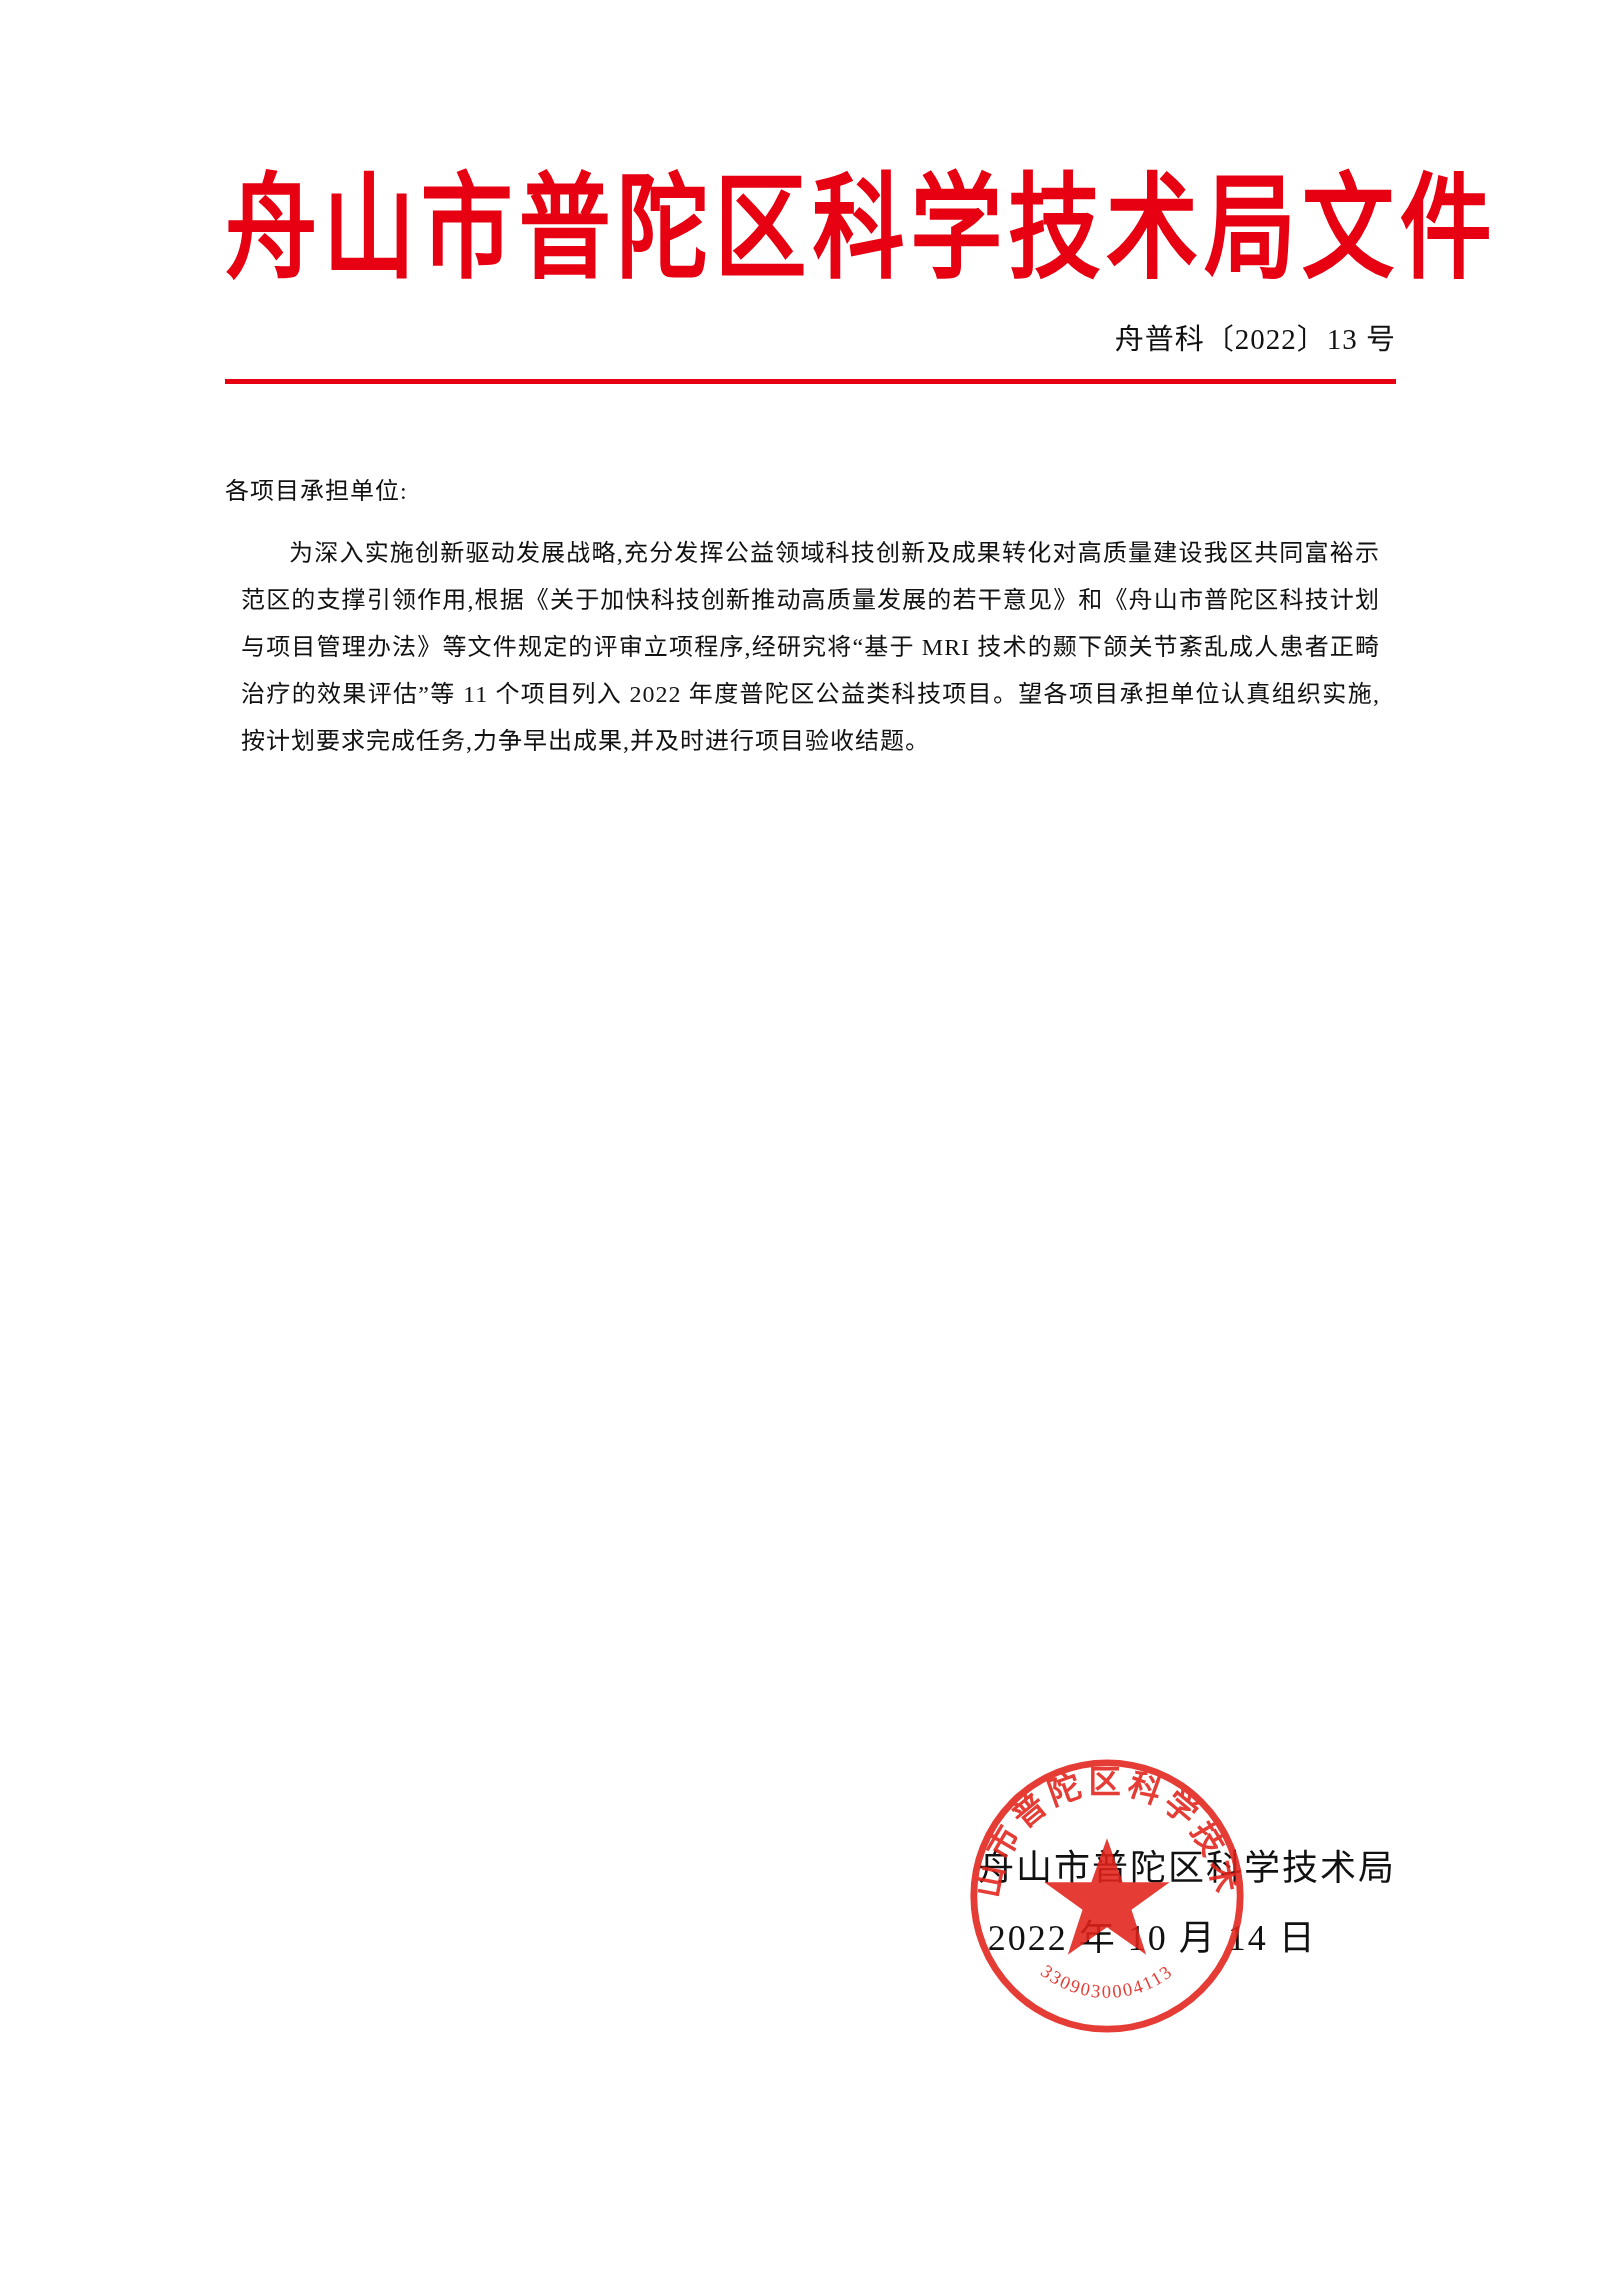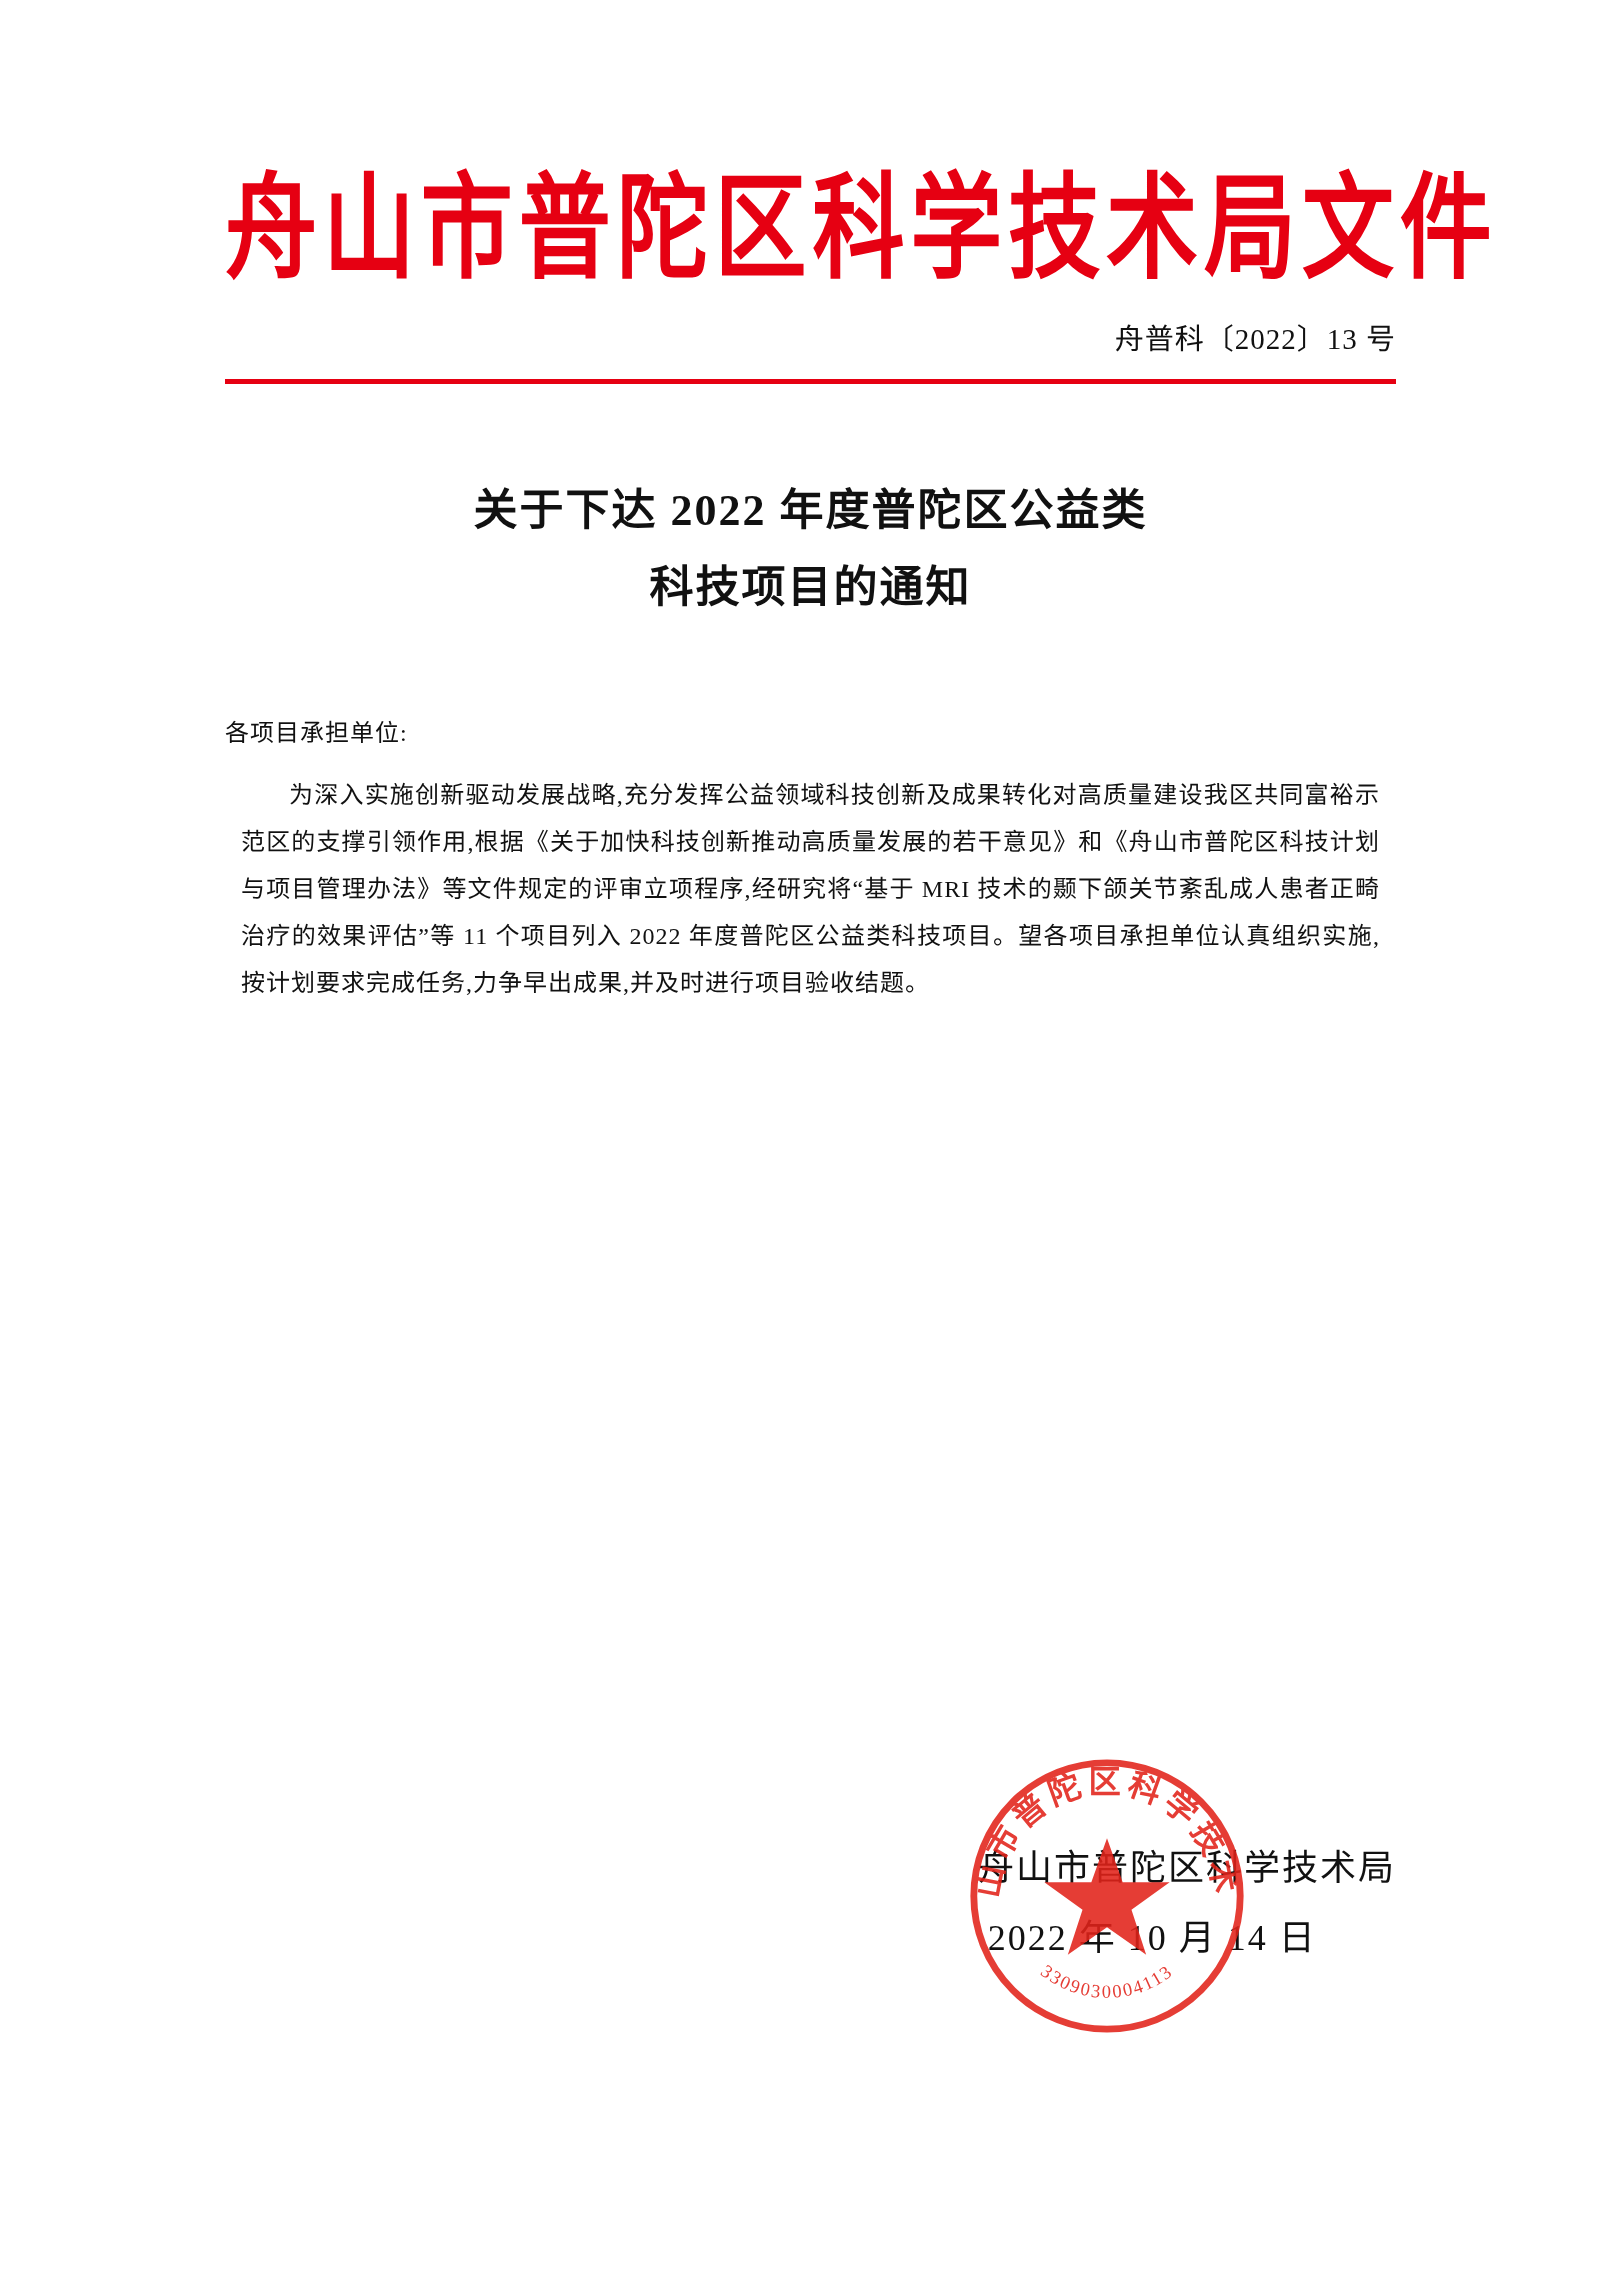--- a/index.html
+++ b/index.html
@@ -129,24 +129,20 @@
 <div class="page">
 
   <div class="masthead">
     <div class="masthead-title">舟山市普陀区科学技术局文件</div>
   </div>
 
   <div class="doc-number">舟普科〔2022〕13 号</div>
 
   <div class="red-rule"></div>
 
-  <div class="doc-title">
-    <span class="line">关于下达 2022 年度普陀区公益类</span>
-    <span class="line">科技项目的通知</span>
-  </div>
 
   <div class="body-text">
     <div class="salutation">各项目承担单位:</div>
     <p class="para">为深入实施创新驱动发展战略,充分发挥公益领域科技创新及成果转化对高质量建设我区共同富裕示范区的支撑引领作用,根据《关于加快科技创新推动高质量发展的若干意见》和《舟山市普陀区科技计划与项目管理办法》等文件规定的评审立项程序,经研究将“基于 MRI 技术的颞下颌关节紊乱成人患者正畸治疗的效果评估”等 11 个项目列入 2022 年度普陀区公益类科技项目。望各项目承担单位认真组织实施,按计划要求完成任务,力争早出成果,并及时进行项目验收结题。</p>
   </div>
 
   <div class="sign-block">
     <span class="sign-line">舟山市普陀区科学技术局</span>
     <span class="sign-line sign-date">2022 年 10 月 14 日</span>
   </div>

